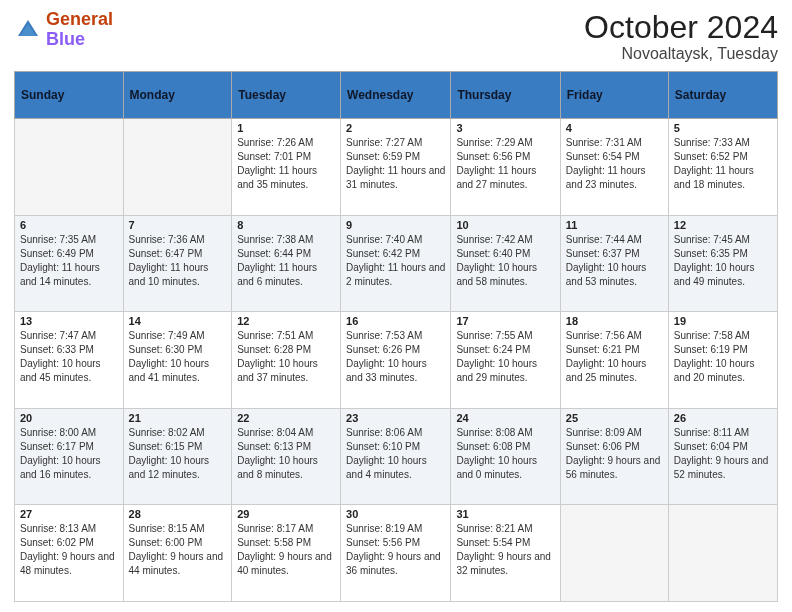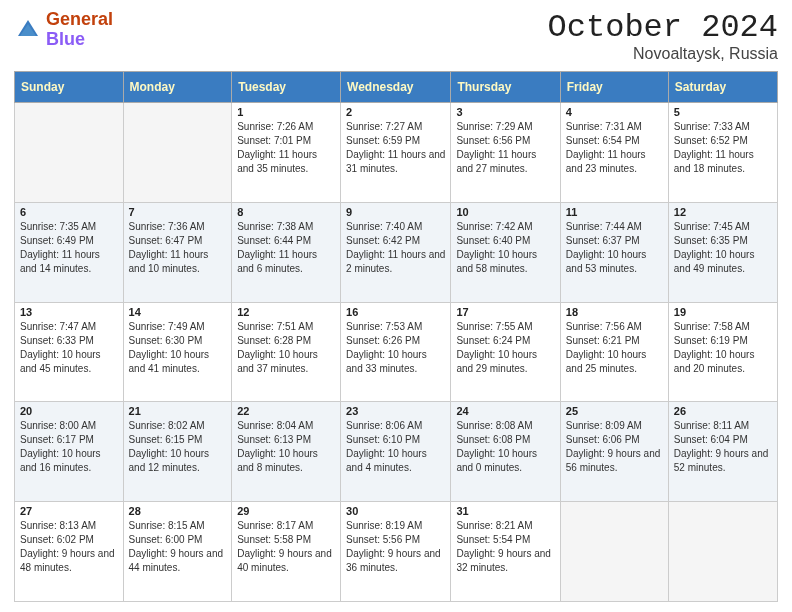--- a/index.html
+++ b/index.html
@@ -48,38 +48,37 @@
       margin-right: 4px;
     }
     .title-block {
       text-align: right;
     }
     .month-title {
       font-size: 32px;
       font-weight: normal;
       color: #222;
       line-height: 1.1;
-      font-family: Liberation Mono, monospace;
     }
     .location-title {
       font-size: 16px;
       color: #444;
     }
     .calendar {
       width: 100%;
       border-collapse: collapse;
       flex: 1;
     }
     .calendar th {
       background-color: #3a7cc1;
-      color: #fef9c3;
+      color: #0f172a;
       font-size: 12px;
       font-weight: bold;
       text-align: left;
-      padding: 8px 6px;
+      padding: 16px 6px;
       border: 1px solid #aaa;
     }
     .calendar td {
       vertical-align: top;
       border: 1px solid #ccc;
       padding: 3px 5px;
       font-size: 9.5px;
       color: #222;
       width: 113px;
       height: 78px;
@@ -122,21 +121,21 @@
         <polygon points="14,4 24,20 4,20" fill="#3a7cc1"></polygon>
         <polygon points="14,8 22,20 6,20" fill="#5a9fd4" opacity="0.5"></polygon>
       </svg>
       <div class="logo-text">
         <span class="logo-general">General</span>
         <span class="logo-blue">Blue</span>
       </div>
     </div>
     <div class="title-block">
       <div class="month-title">October 2024</div>
-      <div class="location-title">Novoaltaysk, Russia</div>
+      <div class="location-title">Novoaltaysk, Tuesday</div>
     </div>
   </div>
 
   <table class="calendar">
     <thead>
       <tr>
       <th>Sunday</th>
           <th>Monday</th>
           <th>Tuesday</th>
           <th>Wednesday</th>

